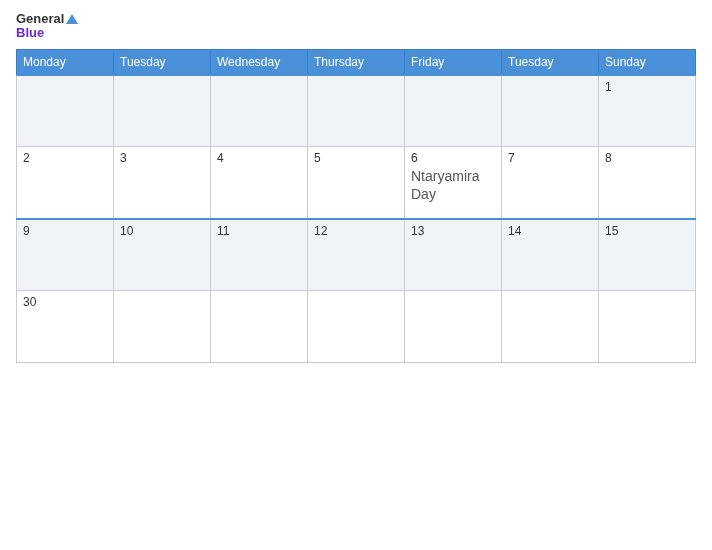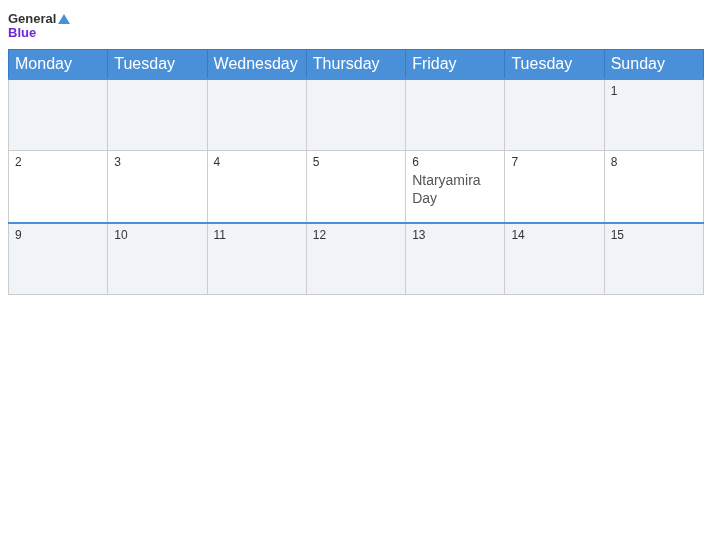--- a/index.html
+++ b/index.html
@@ -7,21 +7,21 @@
       font-family: Arial, sans-serif;
       background: #fff;
       width: 712px;
       height: 550px;
       overflow: hidden;
     }
     .page {
       width: 712px;
       height: 497px;
       background: #fff;
-      padding: 12px 8px;
+      padding: 12px 16px;
     }
     .header {
       display: flex;
       align-items: center;
       justify-content: space-between;
       margin-bottom: 8px;
     }
     .logo {
       display: flex;
       align-items: center;
@@ -42,21 +42,21 @@
     }
     .calendar {
       width: 100%;
       border-collapse: collapse;
     }
     .calendar thead tr {
       background-color: #4a90d9;
     }
     .calendar thead th {
       color: #fff;
-      font-size: 16px;
+      font-size: 12px;
       font-weight: normal;
       padding: 5px 6px;
       text-align: left;
       border: 1px solid #3a7bc8;
     }
     .calendar tbody td {
       vertical-align: top;
       padding: 4px 6px;
       font-size: 12px;
       color: #333;
@@ -171,15 +171,26 @@
           <td>
             <span class="day-num">13</span>
           </td>
           <td>
             <span class="day-num">14</span>
           </td>
           <td>
             <span class="day-num">15</span>
           </td>
         </tr>
+        <tr class="last-row">
+          <td>
+            <span class="day-num">30</span>
+          </td>
+          <td></td>
+          <td></td>
+          <td></td>
+          <td></td>
+          <td></td>
+          <td></td>
+        </tr>
       </tbody>
   </table>
 </div>
 
 </body></html>

